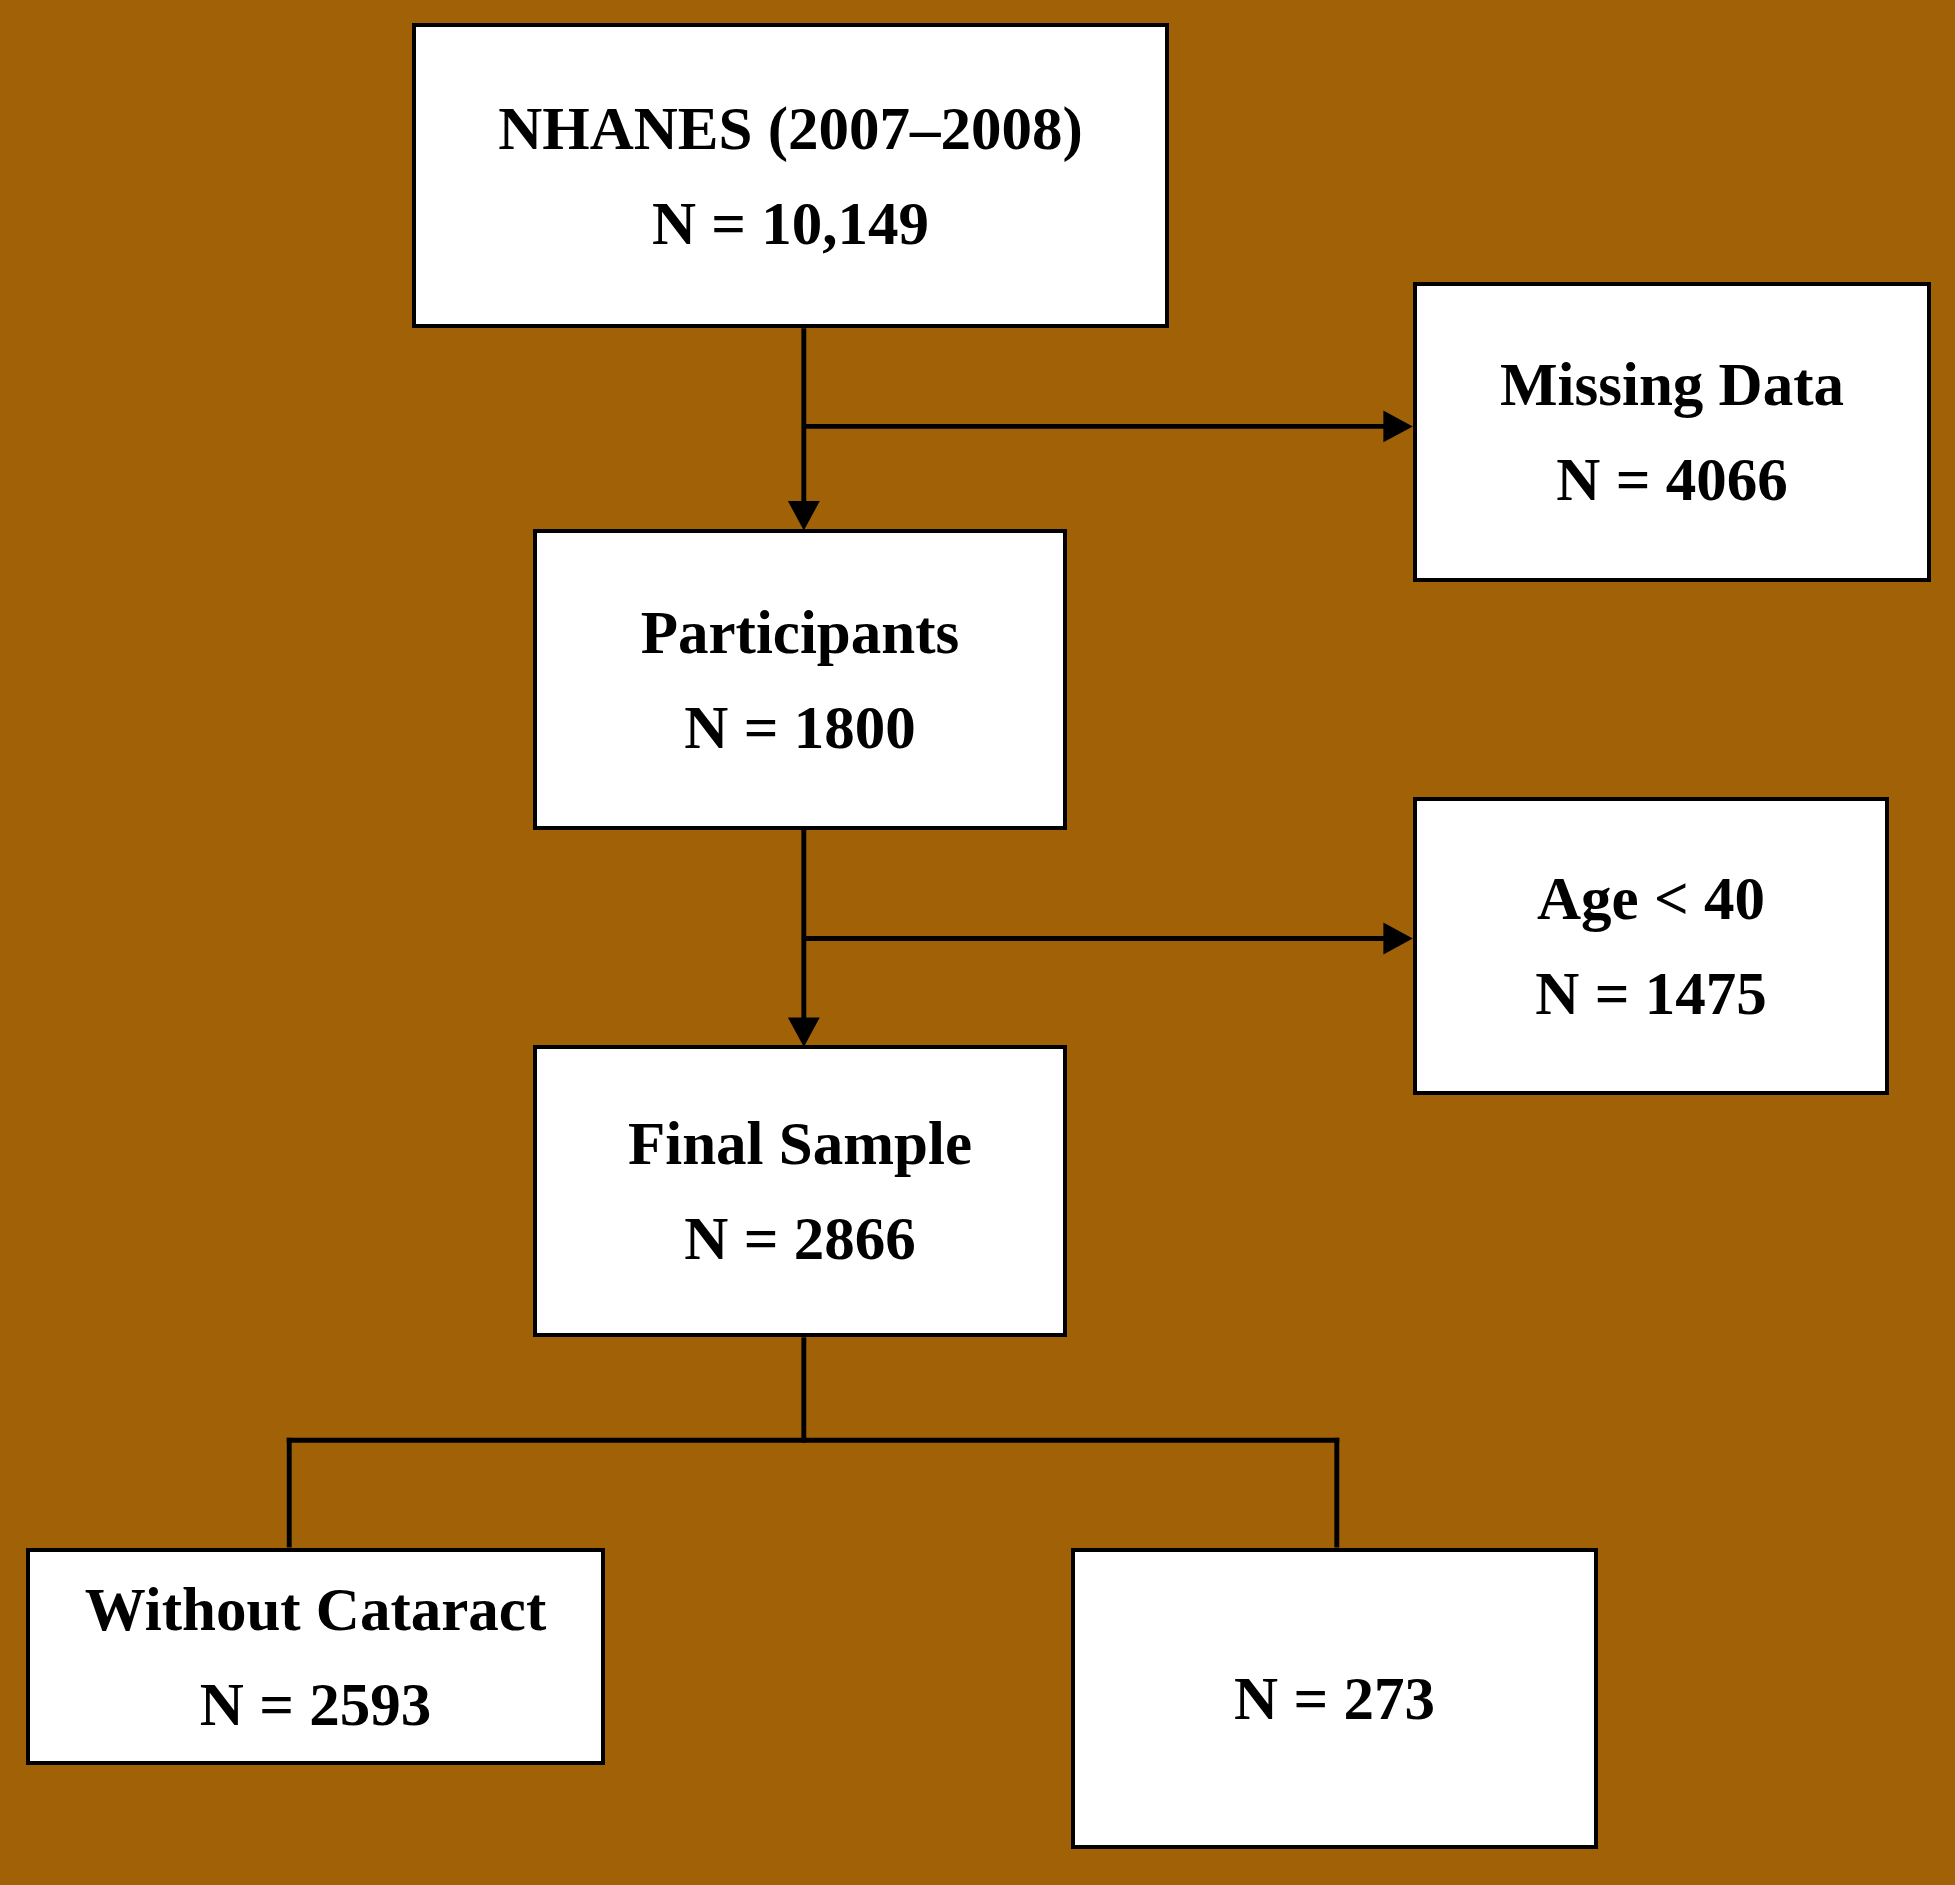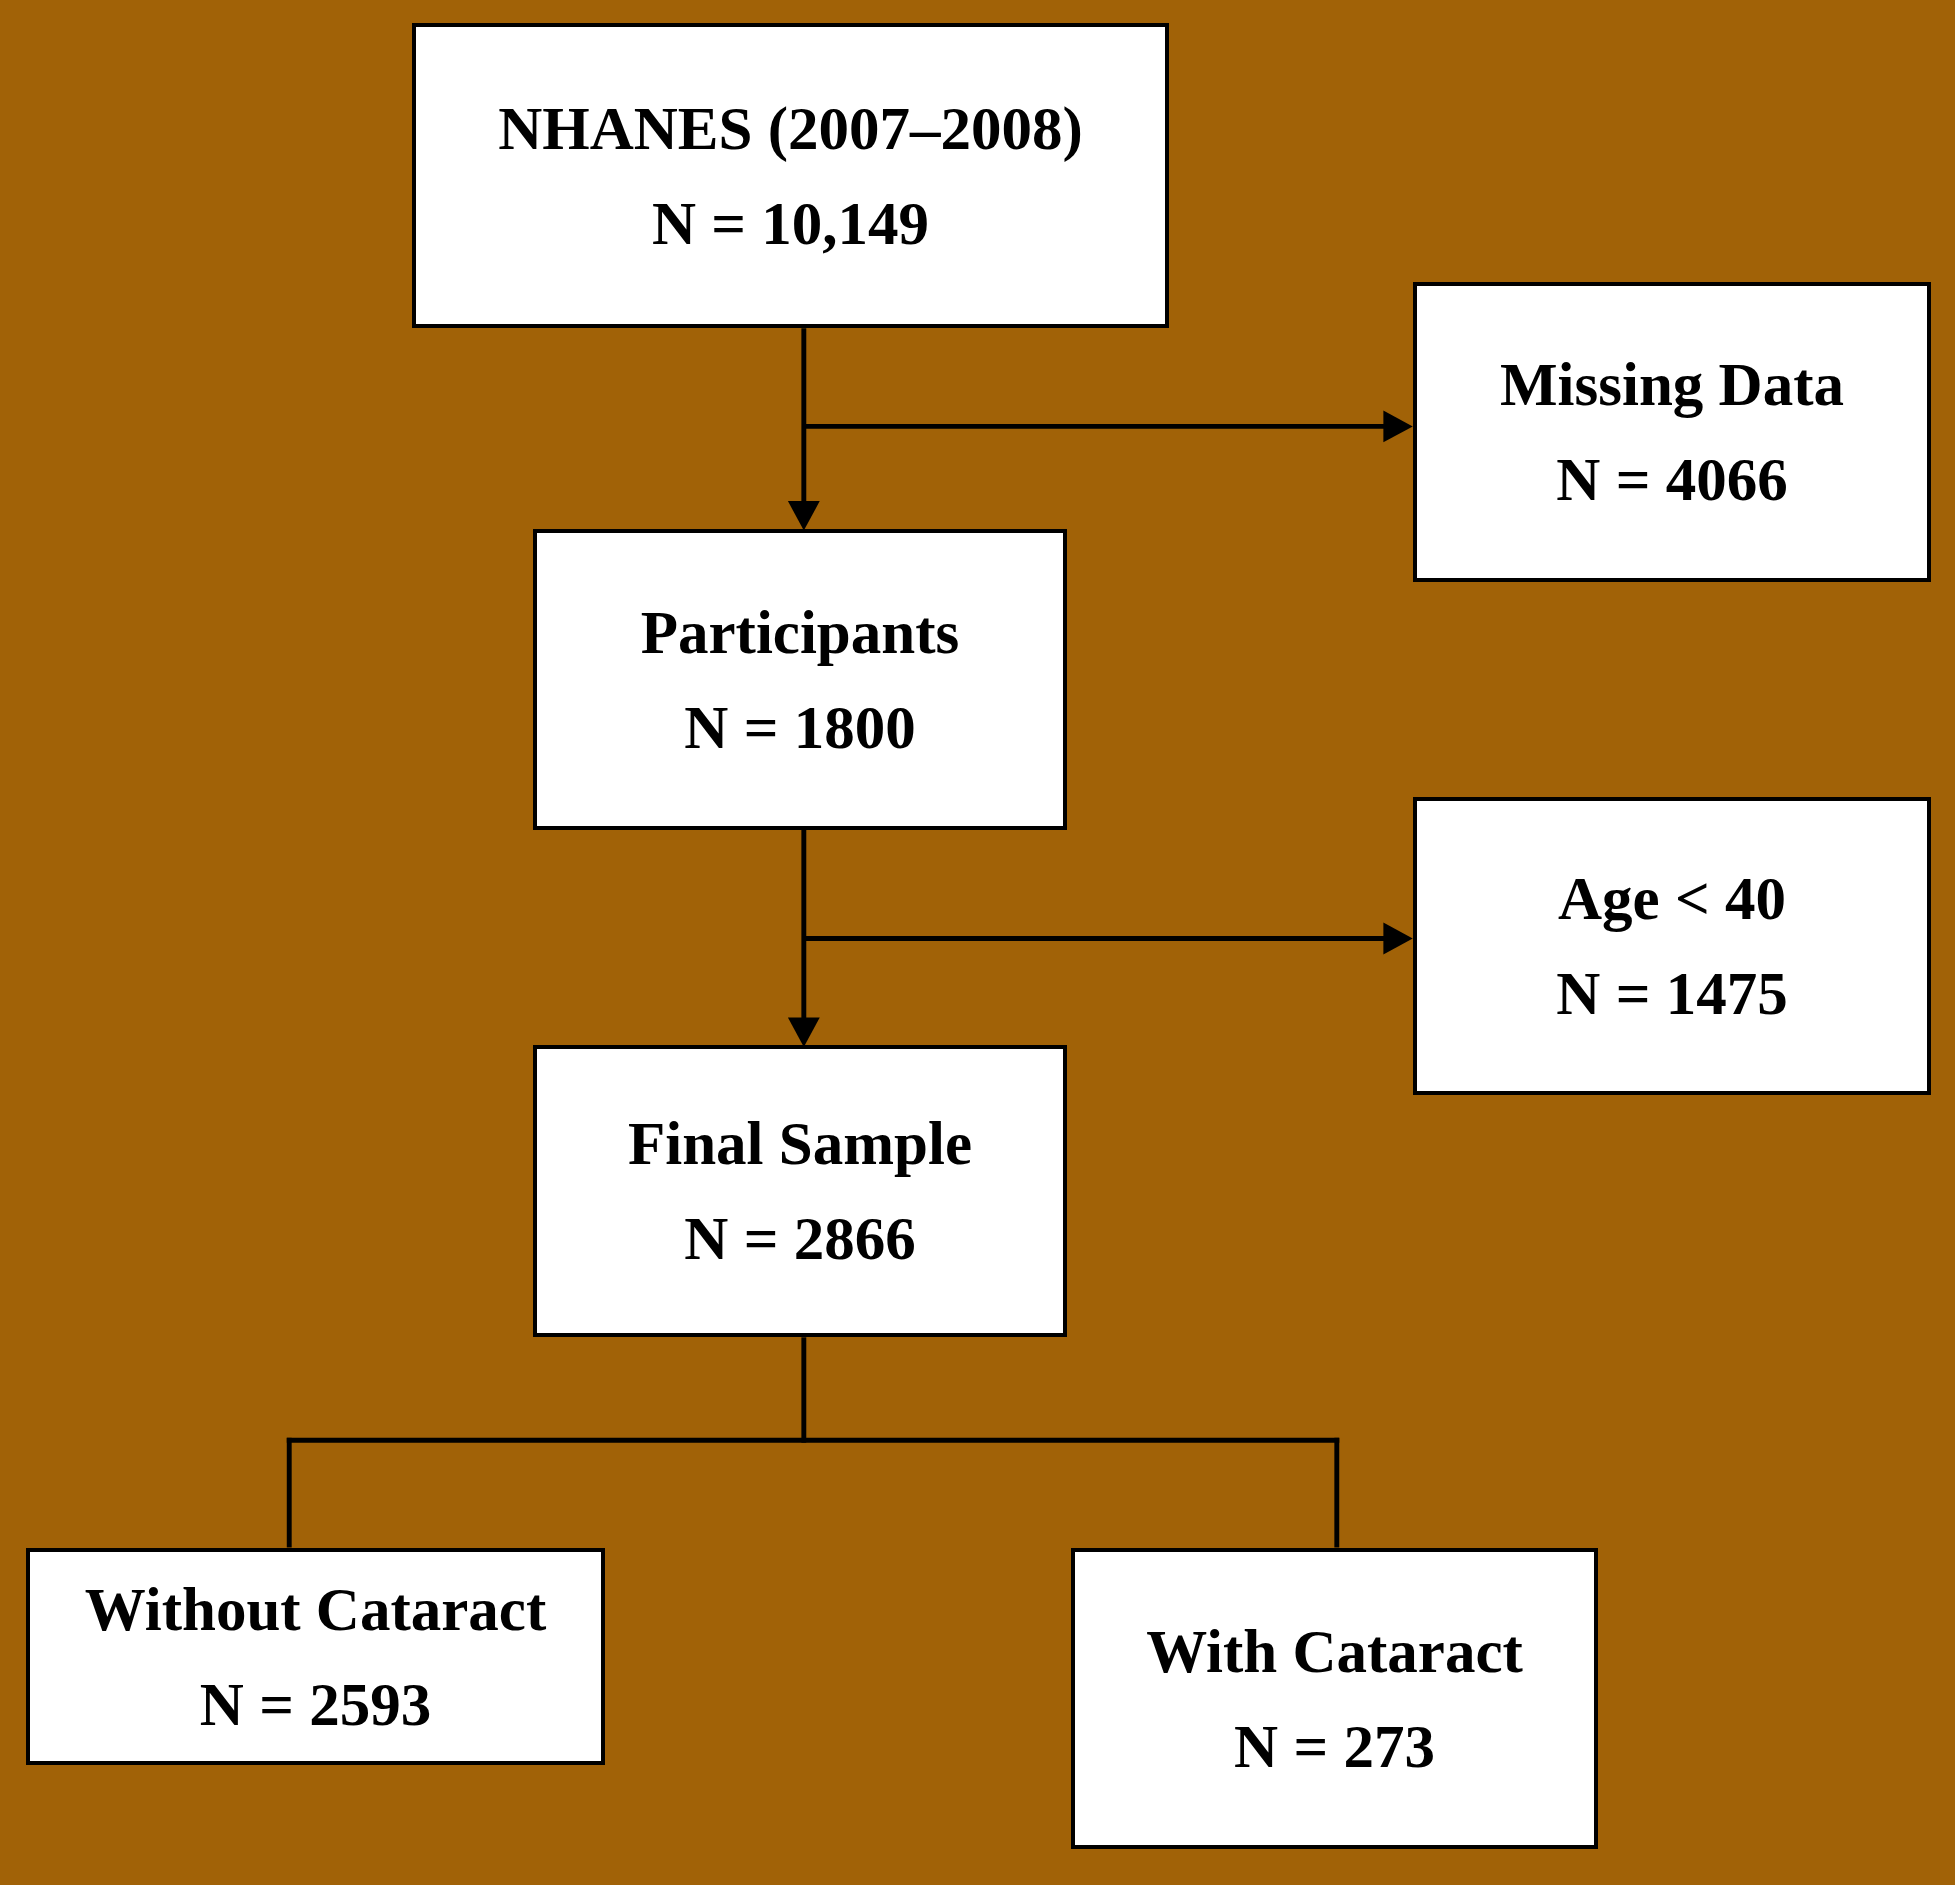--- a/index.html
+++ b/index.html
@@ -35,21 +35,21 @@
     color: #000000;
     font: 700 61px/1 "Liberation Serif", "DejaVu Serif", serif;
     white-space: nowrap;
   }
   .flow-box .line { display: block; }
 
   
   .box-nhanes       { left: 412px;  top: 23px;   width: 757px; height: 305px; }
   .box-missing      { left: 1413px; top: 282px;  width: 518px;  height: 300px; }
   .box-participants { left: 533px;  top: 529px;  width: 534px;  height: 301px; }
-  .box-age          { left: 1413px; top: 797px; width: 518px;  height: 298px; }
+  .box-age          { left: 1413px; top: 797px; width: 476px;  height: 298px; }
   .box-final        { left: 533px;  top: 1045px; width: 534px;  height: 292px; }
   .box-without      { left: 26px;   top: 1548px; width: 579px;  height: 217px; }
   .box-with         { left: 1071px; top: 1548px; width: 527px;  height: 301px; }
 
   .connector-layer line    { stroke: #000000; stroke-width: 8px; }
   .connector-layer polygon { fill: #000000; stroke: none; }
 </style>
 </head>
 <body>
 
@@ -99,18 +99,17 @@
     <span class="line">Final Sample</span>
     <span class="line">N = 2866</span>
   </div>
 
   <div class="flow-box box-without">
     <span class="line">Without Cataract</span>
     <span class="line">N = 2593</span>
   </div>
 
   <div class="flow-box box-with">
-    <span class="line">With Cataract</span>
     <span class="line">N = 273</span>
   </div>
 
 </div>
 
 
 </body></html>

